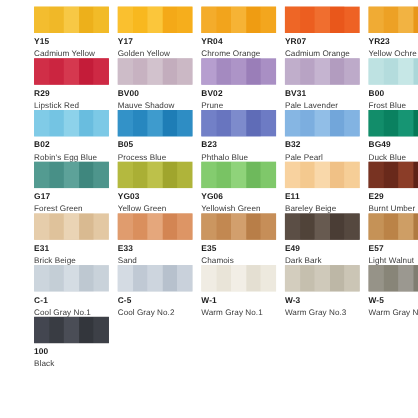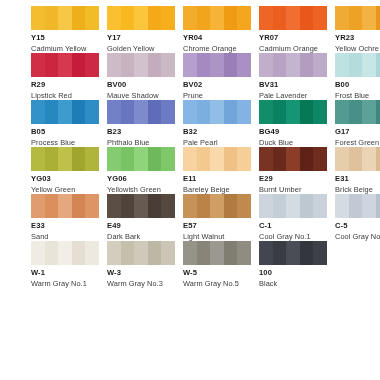--- a/index.html
+++ b/index.html
@@ -172,20 +172,31 @@
           <div class="band" style="left: 0%; width: 20%; background: rgb(190, 226, 226);"></div>
           <div class="band" style="left: 20%; width: 20%; background: rgb(180, 220, 221);"></div>
           <div class="band" style="left: 40%; width: 20%; background: rgb(198, 231, 230);"></div>
           <div class="band" style="left: 60%; width: 20%; background: rgb(172, 215, 217);"></div>
           <div class="band" style="left: 80%; width: 20%; background: rgb(188, 224, 224);"></div>
         </div>
         <div class="swatch-code">B00</div>
         <div class="swatch-name">Frost Blue</div>
       </div>
       <div class="swatch-cell">
+        <div class="swatch-chip" style="background: rgb(124, 201, 230);">
+          <div class="band" style="left: 0%; width: 20%; background: rgb(128, 203, 231);"></div>
+          <div class="band" style="left: 20%; width: 20%; background: rgb(116, 196, 227);"></div>
+          <div class="band" style="left: 40%; width: 20%; background: rgb(141, 210, 234);"></div>
+          <div class="band" style="left: 60%; width: 20%; background: rgb(105, 189, 223);"></div>
+          <div class="band" style="left: 80%; width: 20%; background: rgb(124, 201, 230);"></div>
+        </div>
+        <div class="swatch-code">B02</div>
+        <div class="swatch-name">Robin's Egg Blue</div>
+      </div>
+      <div class="swatch-cell">
         <div class="swatch-chip" style="background: rgb(46, 141, 196);">
           <div class="band" style="left: 0%; width: 20%; background: rgb(51, 146, 200);"></div>
           <div class="band" style="left: 20%; width: 20%; background: rgb(39, 135, 191);"></div>
           <div class="band" style="left: 40%; width: 20%; background: rgb(62, 155, 205);"></div>
           <div class="band" style="left: 60%; width: 20%; background: rgb(30, 125, 182);"></div>
           <div class="band" style="left: 80%; width: 20%; background: rgb(46, 141, 196);"></div>
         </div>
         <div class="swatch-code">B05</div>
         <div class="swatch-name">Process Blue</div>
       </div>
@@ -290,20 +301,31 @@
           <div class="band" style="left: 0%; width: 20%; background: rgb(224, 156, 110);"></div>
           <div class="band" style="left: 20%; width: 20%; background: rgb(218, 143, 93);"></div>
           <div class="band" style="left: 40%; width: 20%; background: rgb(229, 167, 124);"></div>
           <div class="band" style="left: 60%; width: 20%; background: rgb(211, 133, 83);"></div>
           <div class="band" style="left: 80%; width: 20%; background: rgb(221, 149, 101);"></div>
         </div>
         <div class="swatch-code">E33</div>
         <div class="swatch-name">Sand</div>
       </div>
       <div class="swatch-cell">
+        <div class="swatch-chip" style="background: rgb(198, 142, 88);">
+          <div class="band" style="left: 0%; width: 20%; background: rgb(203, 150, 96);"></div>
+          <div class="band" style="left: 20%; width: 20%; background: rgb(194, 136, 81);"></div>
+          <div class="band" style="left: 40%; width: 20%; background: rgb(210, 159, 109);"></div>
+          <div class="band" style="left: 60%; width: 20%; background: rgb(184, 126, 72);"></div>
+          <div class="band" style="left: 80%; width: 20%; background: rgb(198, 142, 88);"></div>
+        </div>
+        <div class="swatch-code">E35</div>
+        <div class="swatch-name">Chamois</div>
+      </div>
+      <div class="swatch-cell">
         <div class="swatch-chip" style="background: rgb(85, 72, 63);">
           <div class="band" style="left: 0%; width: 20%; background: rgb(91, 78, 69);"></div>
           <div class="band" style="left: 20%; width: 20%; background: rgb(80, 67, 57);"></div>
           <div class="band" style="left: 40%; width: 20%; background: rgb(103, 90, 80);"></div>
           <div class="band" style="left: 60%; width: 20%; background: rgb(74, 61, 53);"></div>
           <div class="band" style="left: 80%; width: 20%; background: rgb(85, 72, 63);"></div>
         </div>
         <div class="swatch-code">E49</div>
         <div class="swatch-name">Dark Bark</div>
       </div>

